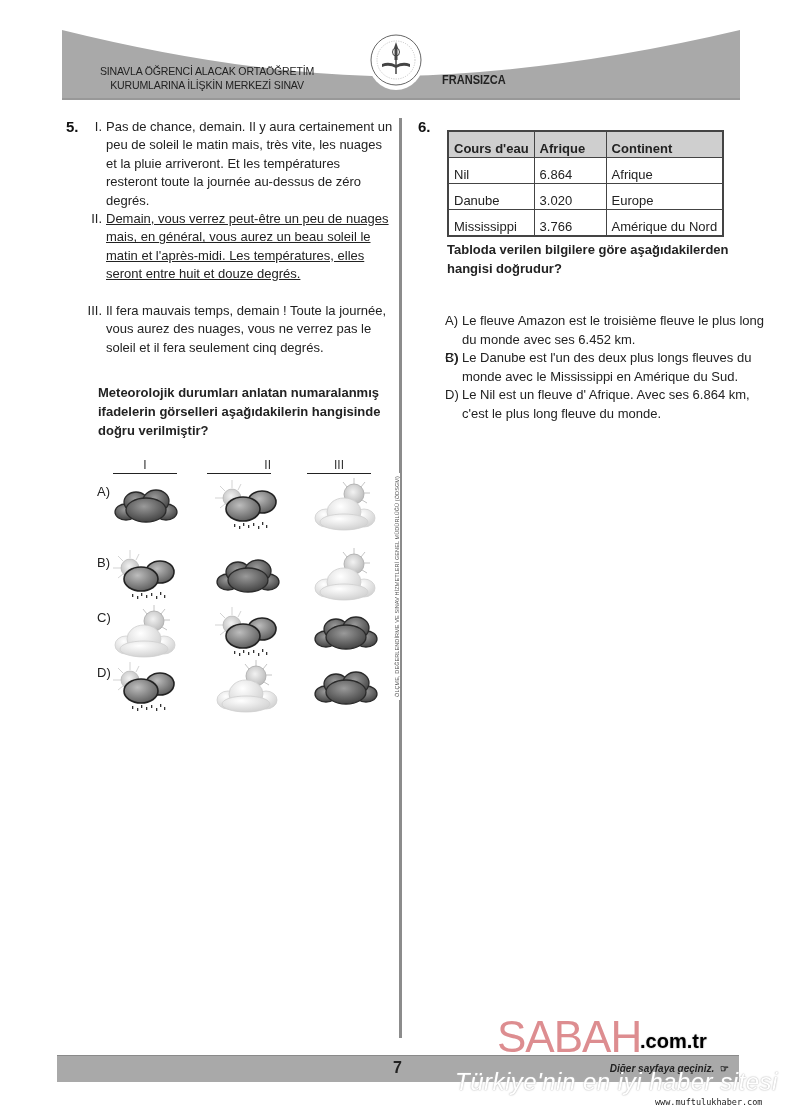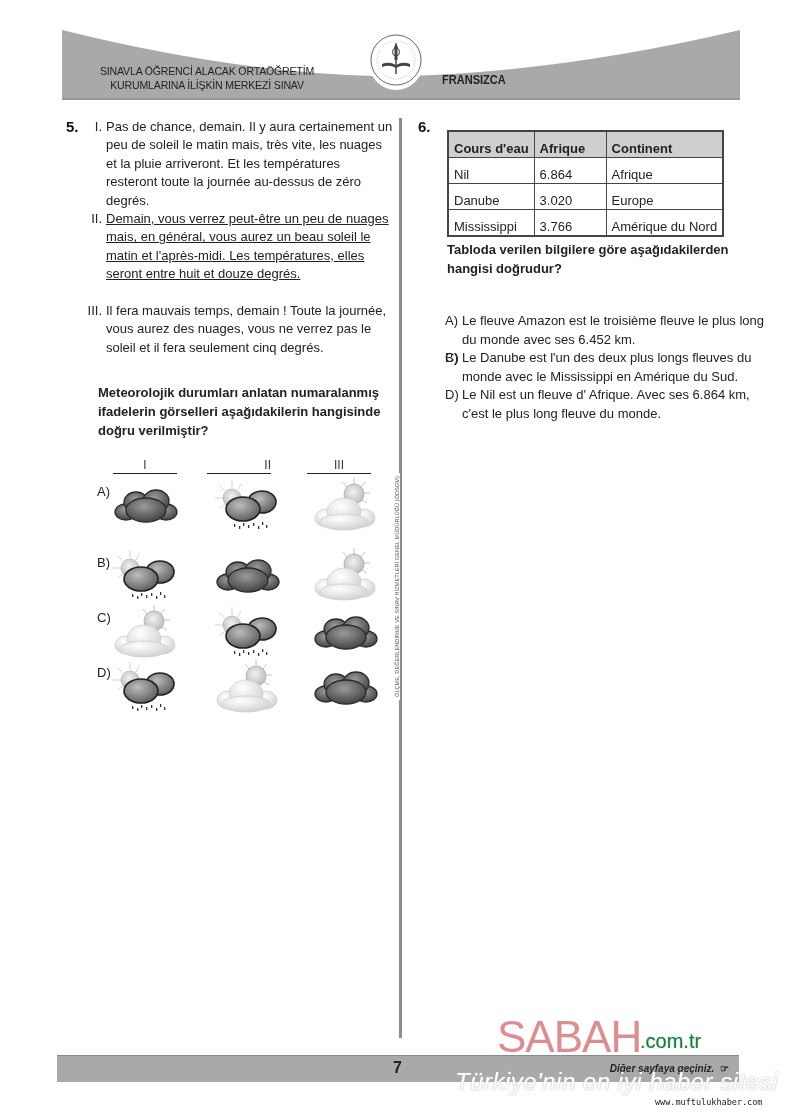--- a/index.html
+++ b/index.html
@@ -42,21 +42,21 @@
   .answers .ans { position: relative; padding-left: 17px; }
   .answers .ans .lbl { position: absolute; left: 0; top: 0; }
 
   
   .footer { position: absolute; left: 57px; top: 1055px; width: 682px; height: 27px; background: #a9a9a9; border-top: 1px solid #8a8a8a; }
   .page-num { position: absolute; left: 336px; top: 3px; font-size: 16px; font-weight: bold; color: #222; }
   .next-page { position: absolute; right: 10px; top: 7px; font-size: 10px; font-weight: bold; font-style: italic; color: #222; }
 
   
   .wm-sabah { position: absolute; left: 497px; top: 1012px; font-size: 44px; font-weight: normal; color: #d2686c; opacity: 0.75; letter-spacing: -1px; }
-  .wm-com { position: absolute; left: 640px; top: 1030px; font-size: 20px; font-weight: normal; color: #15803d; text-shadow: 0 0 1px #c8c8c8, 0 0 2px #c8c8c8; }
+  .wm-com { position: absolute; left: 640px; top: 1030px; font-size: 20px; font-weight: bold; color: #000000; text-shadow: 0 0 1px #c8c8c8, 0 0 2px #c8c8c8; }
   .wm-tag { position: absolute; left: 455px; top: 1068px; font-size: 24px; font-style: italic; color: #ffffff; text-shadow: 0 0 1px #bbb, 0 0 2px #bbb; letter-spacing: 0.5px; }
   .wm-url { position: absolute; left: 655px; top: 1097px; font-family: "DejaVu Sans Mono", monospace; font-size: 8.5px; color: #222; }
 </style>
 </head>
 <body>
 
 <svg width="0" height="0" style="position:absolute">
   <defs>
     <radialGradient id="gDark" cx="45%" cy="35%" r="70%">
       <stop offset="0%" stop-color="#9a9a9a"></stop>

